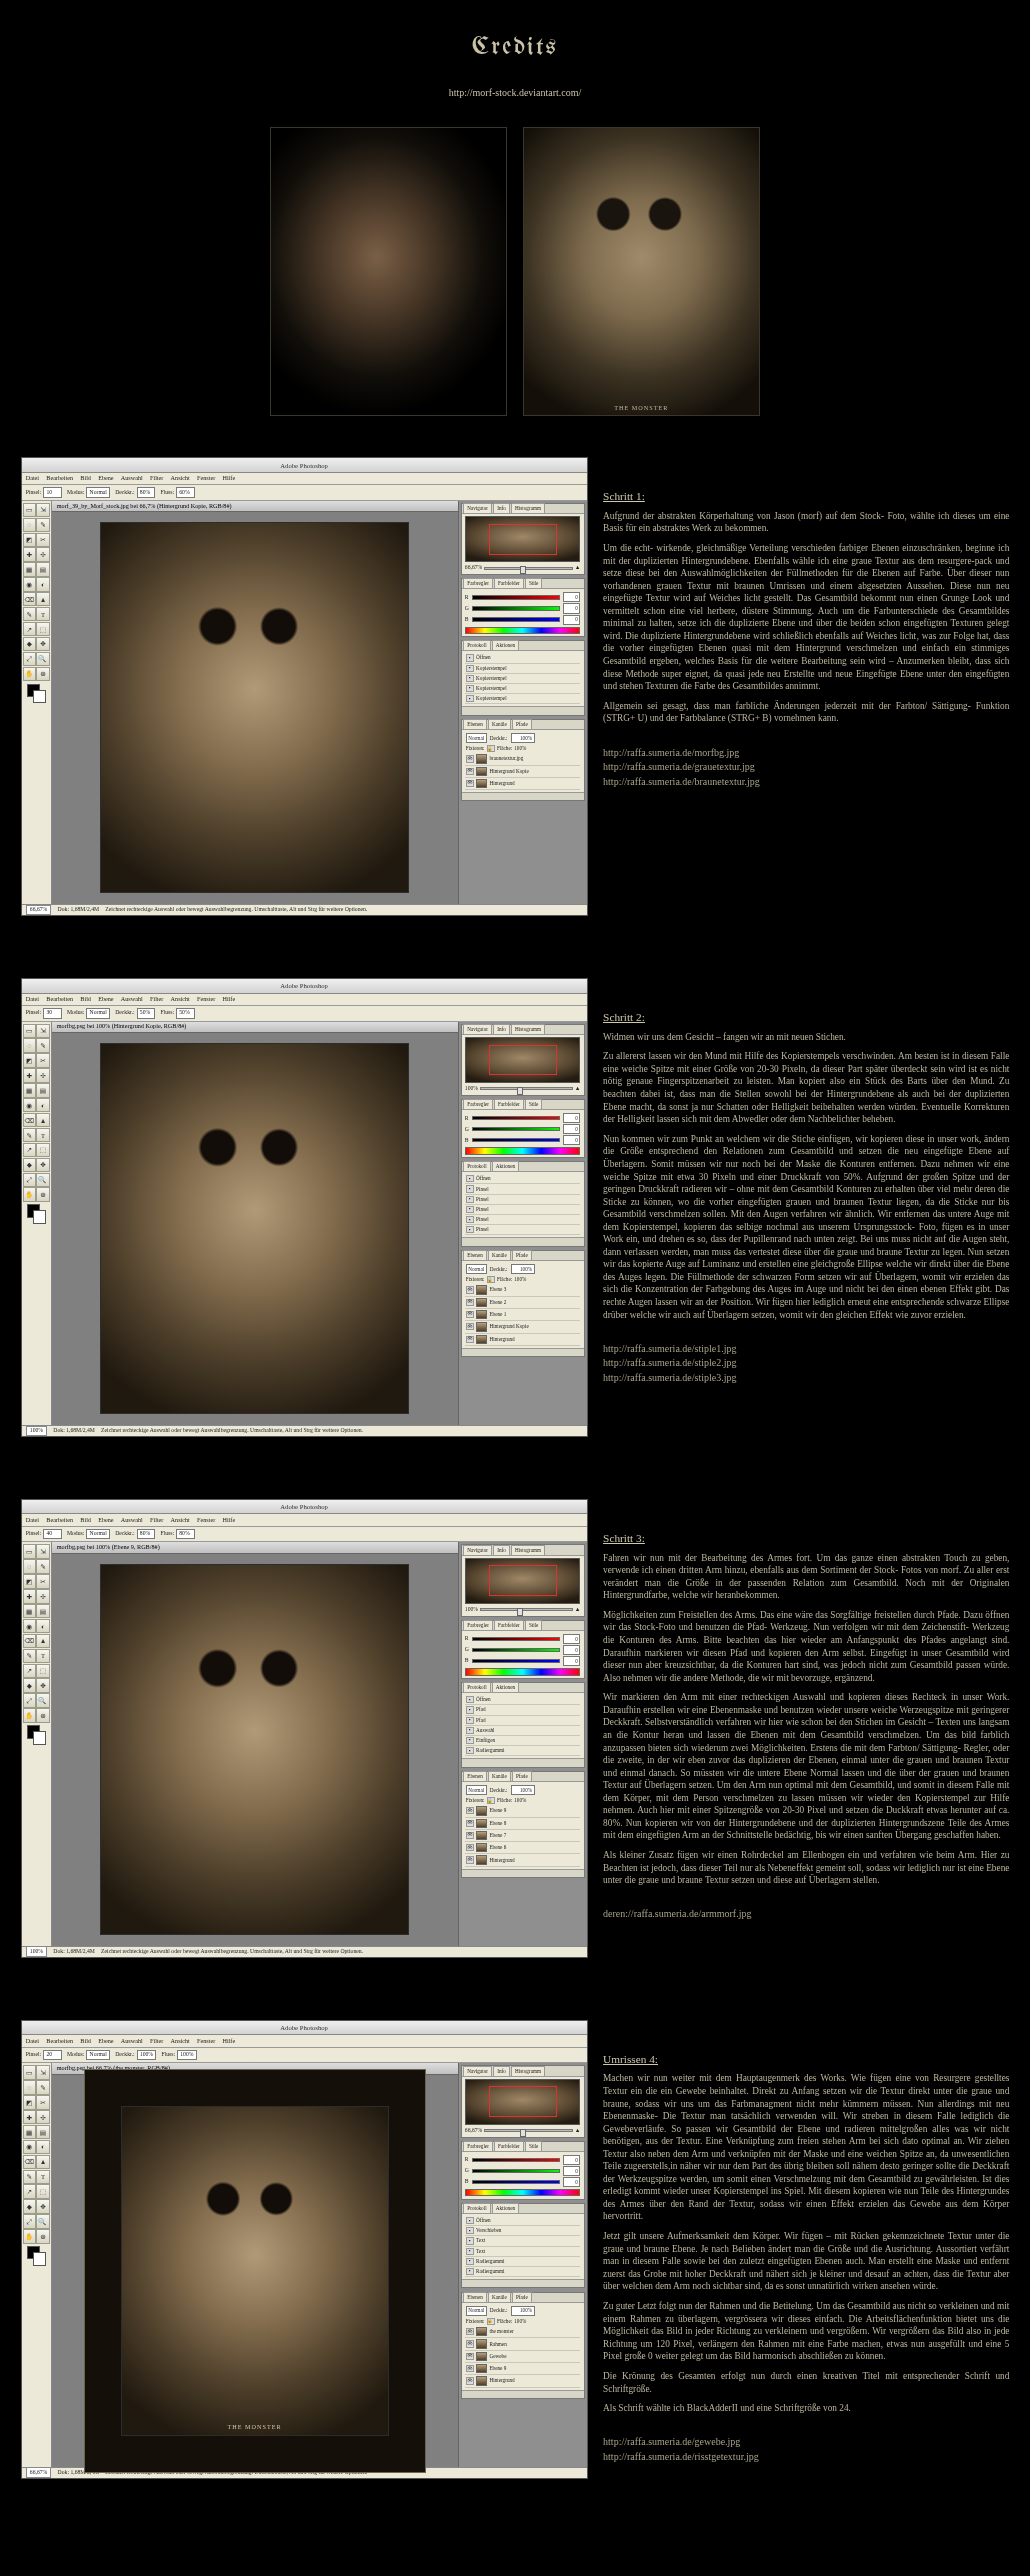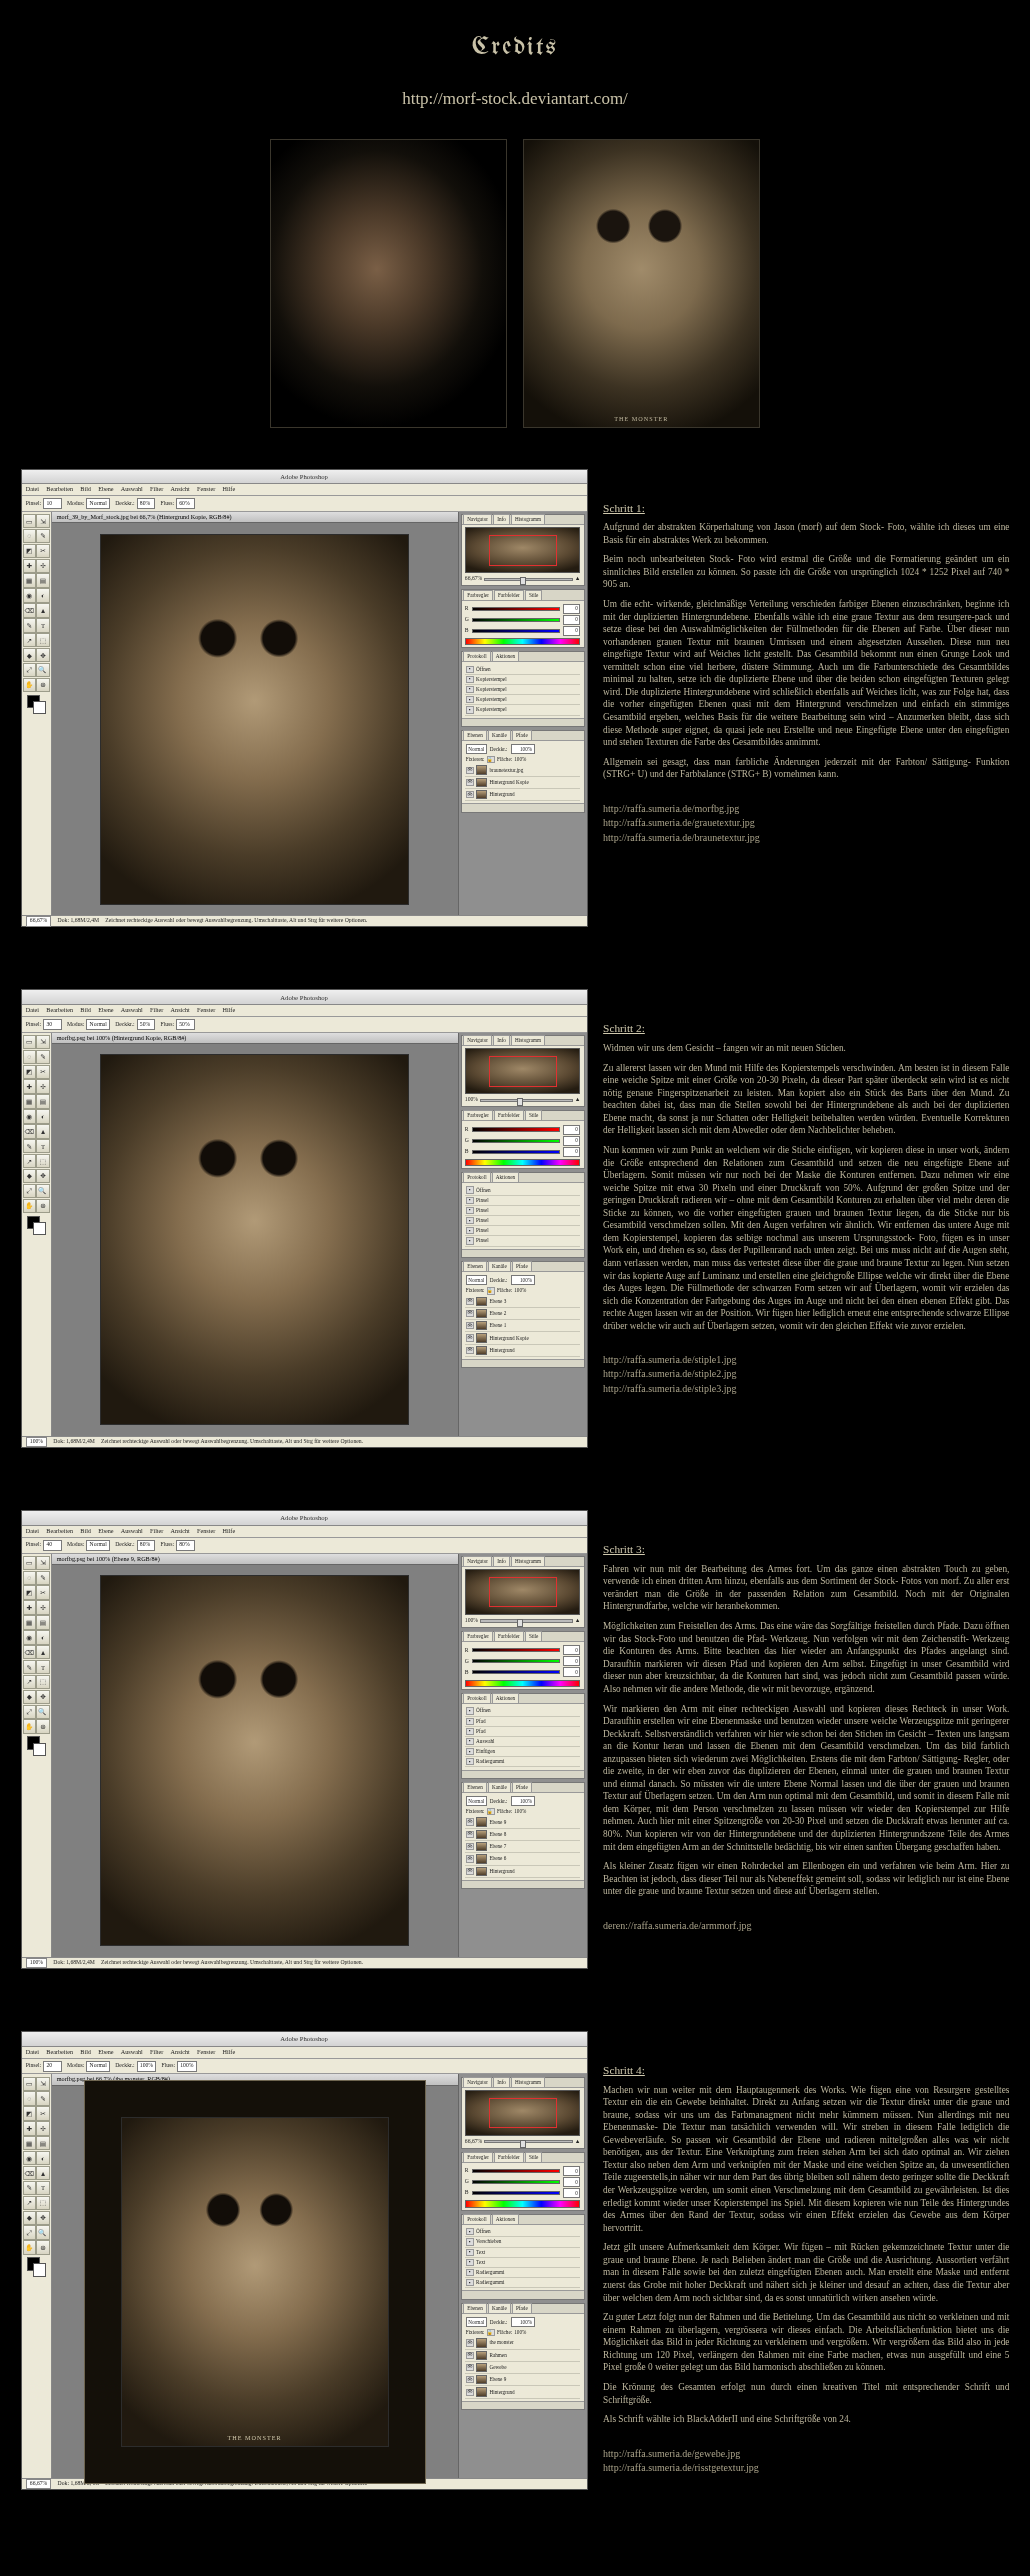--- a/index.html
+++ b/index.html
@@ -30,21 +30,21 @@
   }
   .header h2 {
     font-family: 'Old English Text MT', 'UnifrakturMaguntia', serif;
     font-weight: normal;
     font-size: 25px;
     letter-spacing: 2.1px;
     color: #c9c2a8;
     margin-bottom: 20.6px;
   }
   .header .links {
-    font-size: 17px;
+    font-size: 10px;
     line-height: 1.6;
     color: #c9c2a8;
   }
   
   .intro-images {
     display: flex;
     justify-content: center;
     gap: 15.5px;
     margin-bottom: 41px;
   }
@@ -470,21 +470,20 @@
           </div>
           <div class="ps-statusbar">
             <span class="zoom">66,67%</span>
     <span>Dok: 1,68M/2,4M</span>
     <span style="flex:1">Zeichnet rechteckige Auswahl oder bewegt Auswahlbegrenzung. Umschalttaste, Alt und Strg für weitere Optionen.</span>
           </div>
         </div>
         <div class="step-text">
           <h3>Schritt 1:</h3>
           <p>Aufgrund der abstrakten Körperhaltung von Jason (morf) auf dem Stock- Foto, wählte ich dieses um eine Basis für ein abstraktes Werk zu bekommen.</p>
-          <p>Beim noch unbearbeiteten Stock- Foto wird erstmal die Größe und die Formatierung geändert um ein sinnliches Bild erstellen zu können. So passte ich die Größe von ursprünglich 1024 * 1252 Pixel auf 740 * 905 an.</p>
           <p>Um die echt- wirkende, gleichmäßige Verteilung verschieden farbiger Ebenen einzuschränken, beginne ich mit der duplizierten Hintergrundebene. Ebenfalls wähle ich eine graue Textur aus dem resurgere-pack und setze diese bei den Auswahlmöglichkeiten der Füllmethoden für die Ebenen auf Farbe. Über dieser nun vorhandenen grauen Textur mit braunen Umrissen und einem abgesetzten Aussehen. Diese nun neu eingefügte Textur wird auf Weiches licht gestellt. Das Gesamtbild bekommt nun einen Grunge Look und vermittelt schon eine viel herbere, düstere Stimmung. Auch um die Farbunterschiede des Gesamtbildes minimal zu halten, setze ich die duplizierte Ebene und über die beiden schon eingefügten Texturen gelegt wird. Die duplizierte Hintergrundebene wird schließlich ebenfalls auf Weiches licht‚ was zur Folge hat, dass die vorher eingefügten Ebenen quasi mit dem Hintergrund verschmelzen und einfach ein stimmiges Gesamtbild ergeben, welches Basis für die weitere Bearbeitung sein wird – Anzumerken bleibt, dass sich diese Methode super eignet, da quasi jede neu Erstellte und neue Eingefügte Ebene unter den eingefügten und stehen Texturen die Farbe des Gesamtbildes annimmt.</p>
           <p>Allgemein sei gesagt, dass man farbliche Änderungen jederzeit mit der Farbton/ Sättigung- Funktion (STRG+ U) und der Farbbalance (STRG+ B) vornehmen kann.</p>
           <div class="reflinks">
             <div>http://raffa.sumeria.de/morfbg.jpg</div>
             <div>http://raffa.sumeria.de/grauetextur.jpg</div>
             <div>http://raffa.sumeria.de/braunetextur.jpg</div>
           </div>
         </div>
       </div>
       <div class="step">
@@ -1052,21 +1051,21 @@
               </div>
             </div>
           </div>
           <div class="ps-statusbar">
             <span class="zoom">66,67%</span>
     <span>Dok: 1,68M/2,4M</span>
     <span style="flex:1">Zeichnet rechteckige Auswahl oder bewegt Auswahlbegrenzung. Umschalttaste, Alt und Strg für weitere Optionen.</span>
           </div>
         </div>
         <div class="step-text">
-          <h3>Schritt 4:</h3>
+          <h3>Umrissen 4:</h3>
           <p>Machen wir nun weiter mit dem Hauptaugenmerk des Works. Wie fügen eine von Resurgere gestelltes Textur ein die ein Gewebe beinhaltet. Direkt zu Anfang setzen wir die Textur direkt unter die graue und braune, sodass wir uns um das Farbmanagment nicht mehr kümmern müssen. Nun allerdings mit neu Ebenenmaske- Die Textur man tatsächlich verwenden will. Wir streben in diesem Falle lediglich die Gewebeverläufe. So passen wir Gesamtbild der Ebene und radieren mittelgroßen alles was wir nicht benötigen, aus der Textur. Eine Verknüpfung zum freien stehen Arm bei sich dato optimal an. Wir ziehen Textur also neben dem Arm und verknüpfen mit der Maske und eine weichen Spitze an, da unwesentlichen Teile zugeerstells,in näher wir nur dem Part des übrig bleiben soll nähern desto geringer sollte die Deckkraft der Werkzeugspitze werden, um somit einen Verschmelzung mit dem Gesamtbild zu gewährleisten. Ist dies erledigt kommt wieder unser Kopierstempel ins Spiel. Mit diesem kopieren wie nun Teile des Hintergrundes des Armes über den Rand der Textur, sodass wir einen Effekt erzielen das Gewebe aus dem Körper hervortritt.</p>
           <p>Jetzt gilt unsere Aufmerksamkeit dem Körper. Wir fügen – mit Rücken gekennzeichnete Textur unter die graue und braune Ebene. Je nach Belieben ändert man die Größe und die Ausrichtung. Aussortiert verfährt man in diesem Falle sowie bei den zuletzt eingefügten Ebenen auch. Man erstellt eine Maske und entfernt zuerst das Grobe mit hoher Deckkraft und nähert sich je kleiner und desauf an achten, dass die Textur aber über welchen dem Arm noch sichtbar sind, da es sonst unnatürlich wirken ansehen würde.</p>
           <p>Zu guter Letzt folgt nun der Rahmen und die Betitelung. Um das Gesamtbild aus nicht so verkleinen und mit einem Rahmen zu überlagern, vergrössera wir dieses einfach. Die Arbeitsflächenfunktion bietet uns die Möglichkeit das Bild in jeder Richtung zu verkleinern und vergrößern. Wir vergrößern das Bild also in jede Richtung um 120 Pixel, verlängern den Rahmen mit eine Farbe machen, etwas nun ausgefüllt und eine 5 Pixel große 0 weiter gelegt um das Bild harmonisch abschließen zu können.</p>
           <p>Die Krönung des Gesamten erfolgt nun durch einen kreativen Titel mit entsprechender Schrift und Schriftgröße.</p>
           <p>Als Schrift wählte ich BlackAdderII und eine Schriftgröße von 24.</p>
           <div class="reflinks">
             <div>http://raffa.sumeria.de/gewebe.jpg</div>
             <div>http://raffa.sumeria.de/risstgetextur.jpg</div>
           </div>
         </div>

